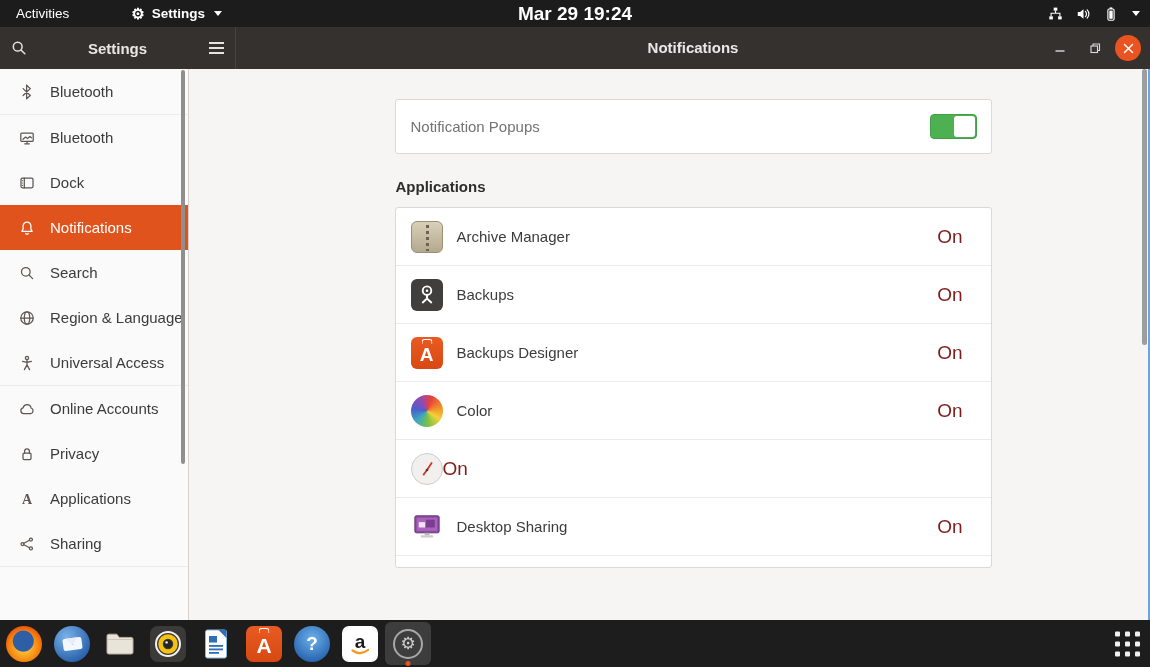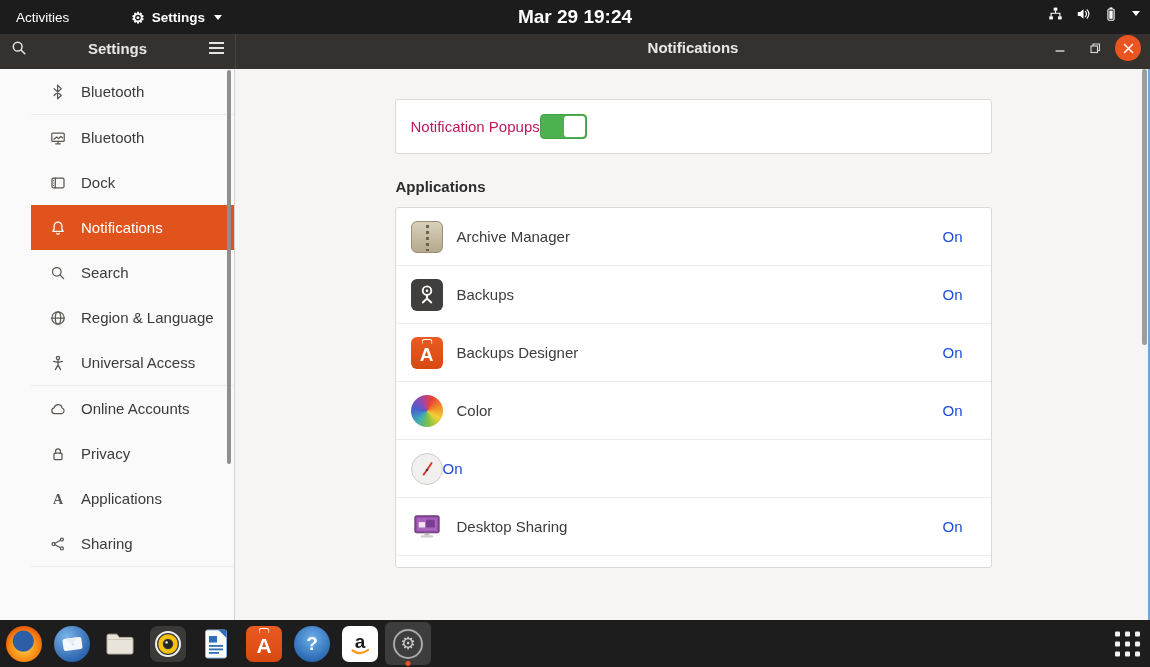--- a/index.html
+++ b/index.html
@@ -1,20 +1,20 @@
 <!DOCTYPE html>
 <html><head>
 <meta charset="utf-8">
 <style>
   html,body{margin:0;padding:0;}
   body{width:1150px;height:667px;overflow:hidden;position:relative;
        font-family:"Liberation Sans",sans-serif;background:#f6f5f4;}
 
   
-  .topbar{position:absolute;top:0;left:0;width:1150px;height:34px;background:#1c1c1c;
+  .topbar{position:absolute;top:0;left:0;width:1150px;height:27px;background:#1c1c1c;
           color:#fff;display:flex;align-items:center;z-index:30;}
   .activities{margin-left:10px;font-size:13.5px;padding:0 6px;}
   .appmenu{margin-left:56px;display:flex;align-items:center;gap:7px;font-size:13.5px;font-weight:700;}
   .appmenu .gear{font-size:15px;line-height:1;}
   .caret{display:inline-block;width:0;height:0;border-left:4.5px solid transparent;
          border-right:4.5px solid transparent;border-top:5px solid #fff;margin-left:2px;}
   .clock{position:absolute;left:50%;transform:translateX(-50%);font-size:19px;font-weight:700;}
   .status{position:absolute;right:10px;top:0;height:27px;display:flex;align-items:center;gap:11px;}
 
   
@@ -30,49 +30,49 @@
   .menu-btn i{display:block;width:15px;height:1.7px;background:#e6e3e0;}
   .tb-main{position:absolute;left:236px;top:0;right:0;height:42px;}
   .tb-main .wtitle{position:absolute;left:0;right:0;text-align:center;line-height:42px;
                    color:#ebe9e7;font-size:15px;font-weight:700;}
   .winctl{position:absolute;top:0;height:42px;display:flex;align-items:center;}
   .min-btn{right:84px;}.res-btn{right:48px;}
   .close-btn{right:9px;width:26px;height:26px;top:8px;border-radius:50%;background:#e95420;
              display:flex;align-items:center;justify-content:center;position:absolute;}
 
   
-  .sidebar{position:absolute;top:69px;left:0;width:235px;bottom:47px;background:#fbfafa;
-           border-right:1px solid #d5d2cf;overflow:hidden;box-sizing:border-box;padding-left:31px;}
+  .sidebar{position:absolute;top:69px;left:0;width:189px;bottom:47px;background:#fbfafa;
+           border-right:1px solid #d5d2cf;overflow:hidden;box-sizing:border-box;}
   .side-item{display:flex;align-items:center;gap:15px;height:45px;padding-left:19px;
              font-size:15px;color:#3b3b3b;}
   .side-icon{width:16px;height:16px;color:#5b5752;display:flex;align-items:center;}
   .side-item.selected{background:#e0531d;color:#fff;}
   .side-item.selected .side-icon{color:#fff;}
   .side-sep{height:1px;background:#ececea;}
   .side-scroll{position:absolute;right:3px;top:1px;width:4px;height:394px;background:#8f8f8f;
                border-radius:2px;}
 
   
   .content{position:absolute;top:69px;left:236px;right:0;bottom:47px;background:#f6f5f4;
            overflow:hidden;}
   .edge-blue{position:absolute;right:0;top:0;bottom:0;width:2px;background:#6ea5dc;}
   .card{width:595px;margin:0 auto;background:#fff;border:1px solid #dbd9d6;border-radius:3px;}
   .card1{margin-top:30px;}
-  .trow{height:53px;display:flex;align-items:center;justify-content:flex-start;
-        padding:0 14px 0 15px;font-size:15px;color:#be185d;}
+  .trow{height:53px;display:flex;align-items:center;justify-content:space-between;
+        padding:0 14px 0 15px;font-size:15px;color:#737373;}
   .trow + .trow{border-top:1px solid #ebebe9;}
   .toggle{width:47px;height:25px;border-radius:4px;background:#4db151;border:1px solid #41a047;
           position:relative;box-sizing:border-box;}
   .knob{position:absolute;top:1px;right:1px;width:21px;height:21px;background:#fff;
         border-radius:3px;}
   .sec-head{width:595px;margin:24px auto 12px auto;font-size:15px;font-weight:700;color:#2d2d2d;}
   .arow{height:57px;display:flex;align-items:center;padding:0 28px 0 15px;}
   .arow + .arow{border-top:1px solid #ebebe9;}
   .arow .alabel{flex:1;margin-left:14px;font-size:15px;color:#3c3c3c;}
-  .arow .astatus{font-size:15px;color:#1d4ed8;}
+  .arow .astatus{font-size:19px;color:#7f1d1d;}
   .stub{height:11px;border-top:1px solid #ebebe9;}
   .main-scroll{position:absolute;right:3px;top:0;width:5px;height:276px;background:#9d9d9d;
                border-radius:2.5px;}
 
   
   .tile{width:32px;height:32px;border-radius:6px;position:relative;flex:0 0 auto;
         display:flex;align-items:center;justify-content:center;}
   .tile.archive{background:linear-gradient(180deg,#d9d0ba,#b4a98d);border:1px solid #9a8f74;
                 box-sizing:border-box;}
   .tile.archive::before{content:"";position:absolute;left:14px;top:3px;width:3px;height:26px;

